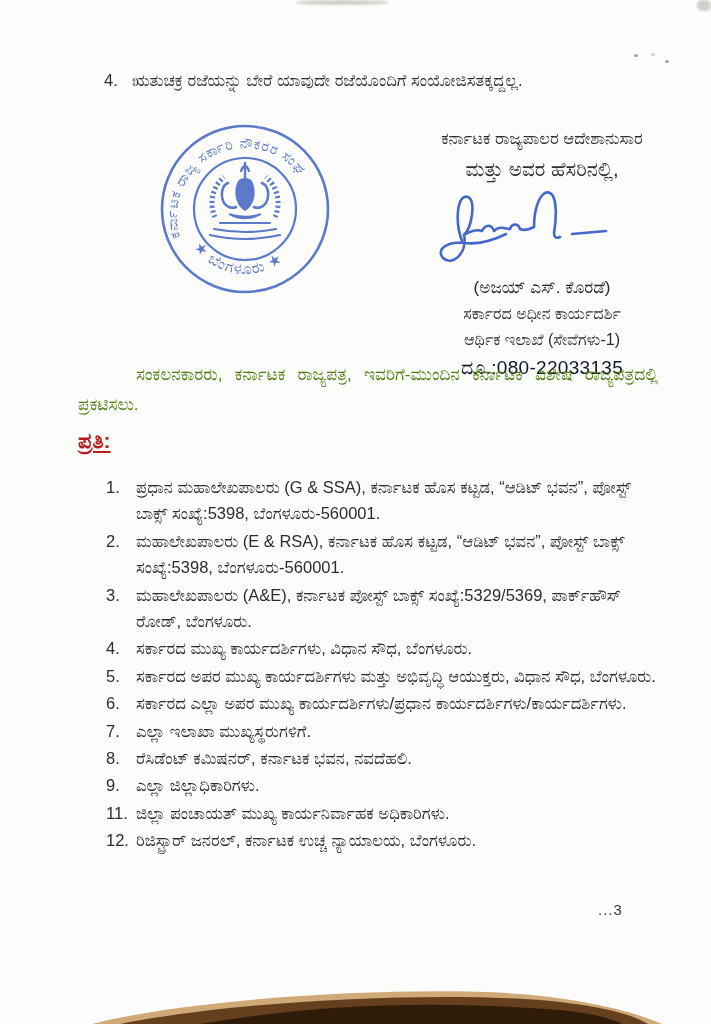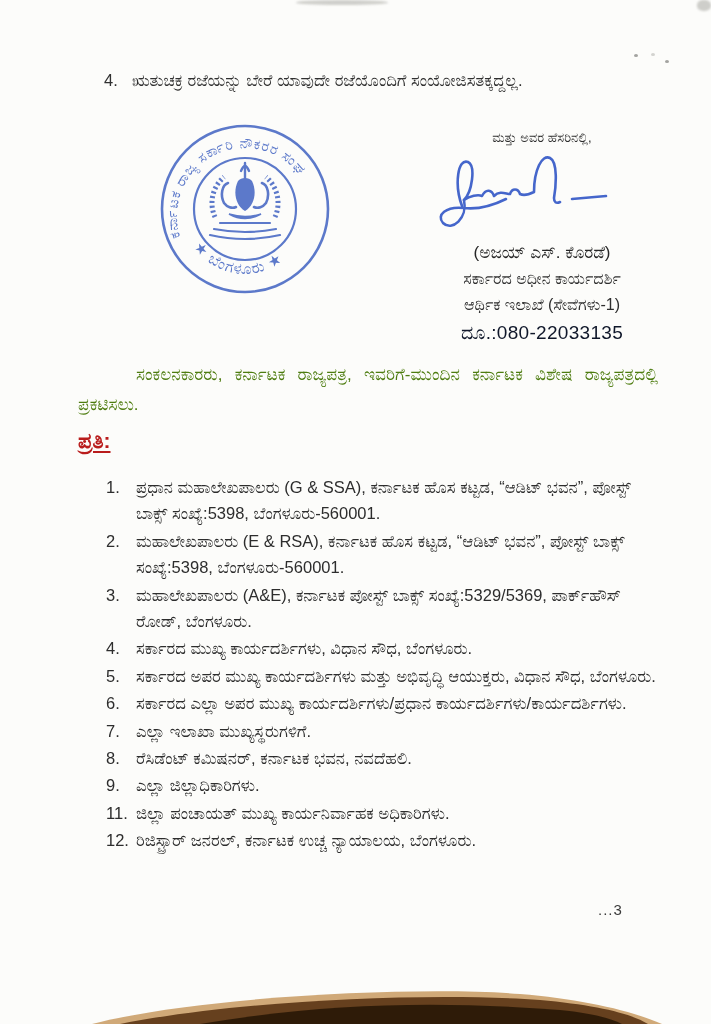--- a/index.html
+++ b/index.html
@@ -19,21 +19,21 @@
   }
   .clause-num{width:28px;flex-shrink:0;}
   
   .seal{position:absolute;left:158px;top:121px;width:174px;height:176px;opacity:.92;}
   
   .sign-block{
     position:absolute;left:396px;top:130px;width:292px;
     text-align:center;color:#2e2e2e;
   }
   .sign-line{font-size:16.5px;line-height:1.0;margin-bottom:11px;}
-  .sign-line2{font-size:13px;margin-bottom:2px;}
+  .sign-line2{font-size:20px;margin-bottom:2px;}
   .signature-wrap{position:relative;height:96px;}
   .signature-wrap svg{position:absolute;left:38px;top:-6px;}
   .sign-name{font-size:17px;line-height:1.0;margin-bottom:10px;color:#262626;text-align:center;}
   .sign-title{font-size:16px;line-height:1.0;margin-bottom:10px;}
   .sign-dept{font-size:16px;line-height:1.0;margin-bottom:9px;text-align:center;}
   .sign-phone{font-size:19px;letter-spacing:.3px;color:#0f172a;}
   
   .body-para{
     position:absolute;left:78px;top:360px;width:580px;
     font-size:17px;line-height:1.78;text-align:justify;
@@ -110,20 +110,21 @@
       <text font-size="14" fill="#4f6ec6" letter-spacing="1" font-family="Liberation Sans, sans-serif">
         <textPath href="#sealTopArc" startOffset="2">ಕರ್ನಾಟಕ ರಾಜ್ಯ ಸರ್ಕಾರಿ ನೌಕರರ ಸಂಘ</textPath>
       </text>
       <text font-size="15" fill="#4f6ec6" letter-spacing="1.5" font-family="Liberation Sans, sans-serif">
         <textPath href="#sealBottomArc" startOffset="4">★ ಬೆಂಗಳೂರು ★</textPath>
       </text>
     </svg>
   </div>
 
   <div class="sign-block">
+    <div class="sign-line">ಕರ್ನಾಟಕ ರಾಜ್ಯಪಾಲರ ಆದೇಶಾನುಸಾರ</div>
     <div class="sign-line2">ಮತ್ತು ಅವರ ಹೆಸರಿನಲ್ಲಿ,</div>
     <div class="signature-wrap">
       <svg width="190" height="100" viewBox="0 0 190 100">
         <g fill="none" stroke="#3c5fc9" stroke-width="2.6" stroke-linecap="round" stroke-linejoin="round" opacity="0.95">
           <path d="M28,64 C20,42 24,16 34,20 C42,24 38,50 30,58 C36,54 44,52 48,54 C52,46 58,48 60,54 C66,48 72,52 76,52 C78,46 84,46 86,52 C90,54 96,52 100,50 C100,28 108,12 116,16 C124,20 122,44 120,56 C120,60 122,62 126,60"></path>
           <path d="M138,57 L172,54"></path>
           <path d="M30,58 C34,76 18,90 9,81 C2,73 12,64 30,66 C48,68 62,62 72,57"></path>
         </g>
       </svg>
     </div>

